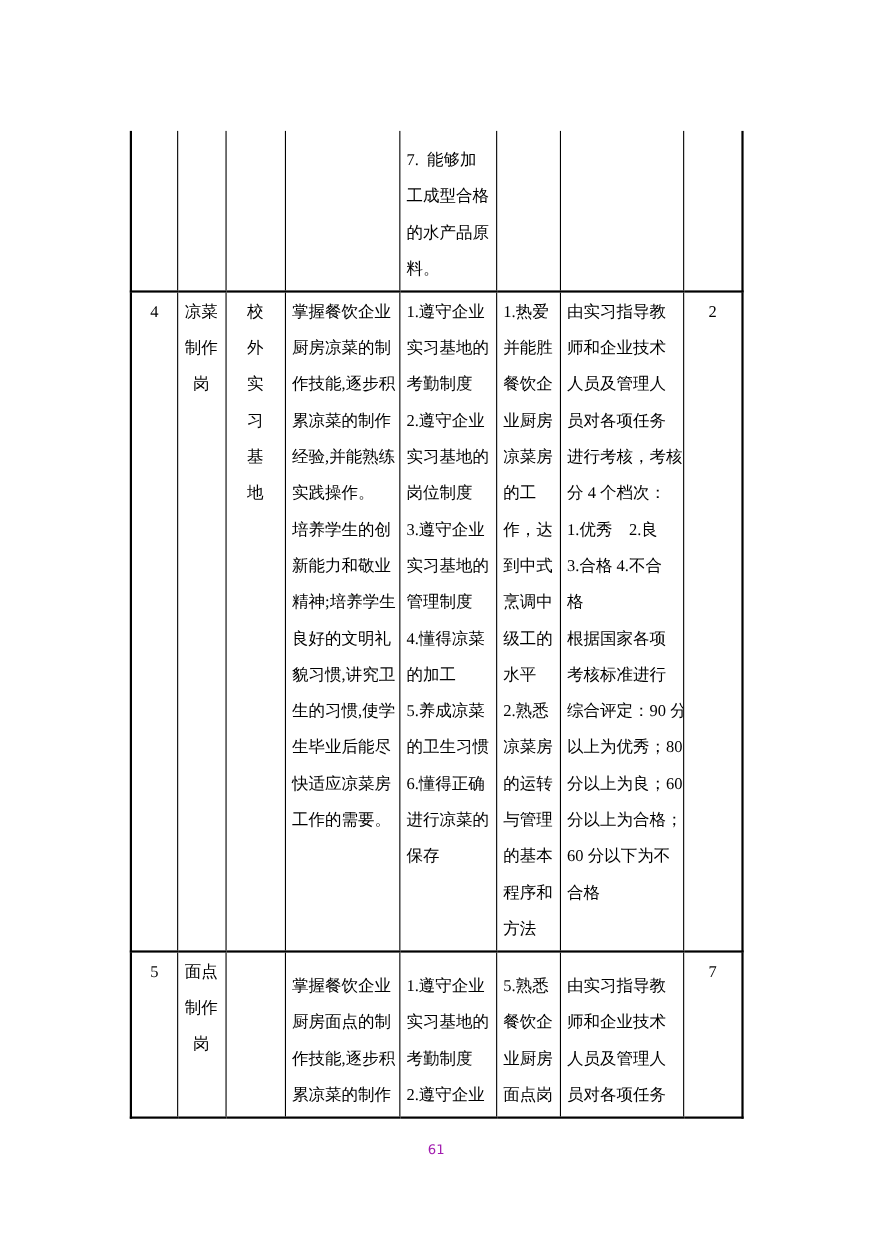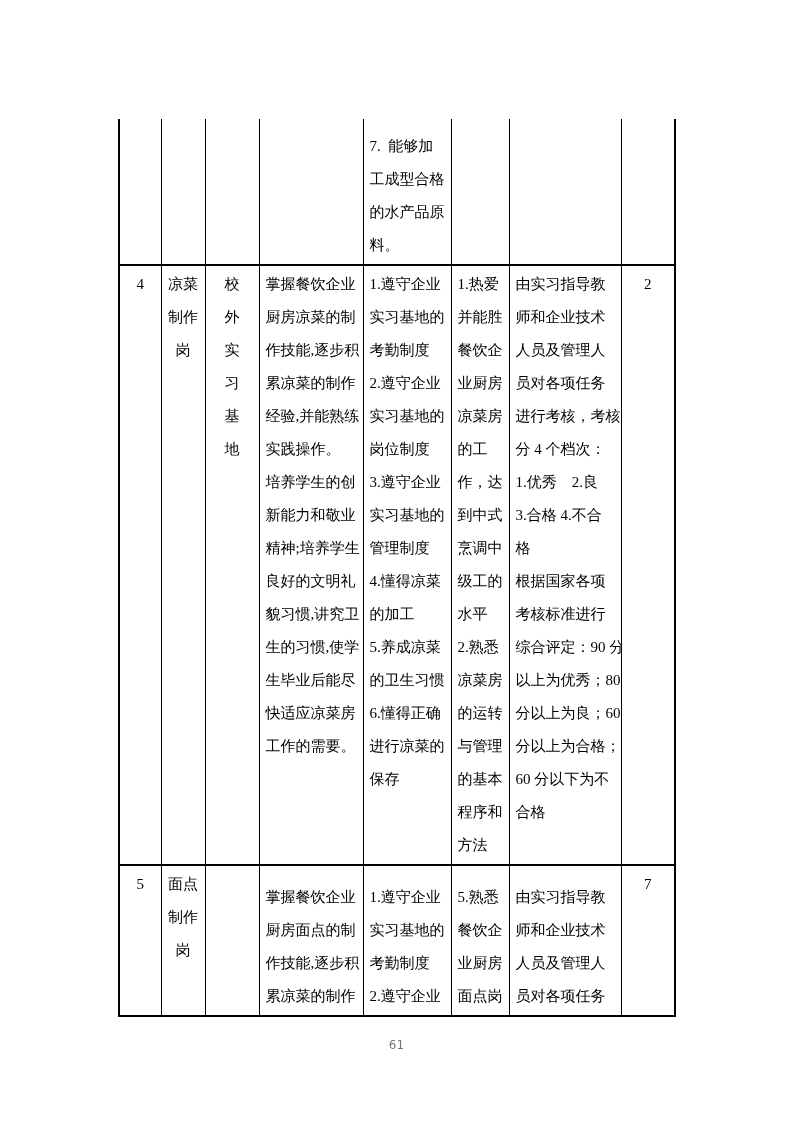--- a/index.html
+++ b/index.html
@@ -28,21 +28,21 @@
   tr.r2 { height:141px; }
   tr.r0 td { border-top:none; }
   td.mid { vertical-align:middle; text-align:center; padding:0; }
   td.c6 { padding-left:4px; padding-right:4px; }
   tr.r0 td.cont { vertical-align:top; padding-top:11px;margin-left:28px; }
   tr.r2 td.txt { padding-top:15px; }
   .pageno {
     position:absolute; top:1038px; left:0; width:100%;
     text-align:center;
     font-family:"DejaVu Sans","Liberation Sans",sans-serif;
-    font-size:12px; color:#737373;
+    font-size:12px; color:#a21caf;
   }
 </style>
 </head>
 <body>
 
 <div class="page">
 
   <table class="doc">
     <colgroup>
       <col style="width:42px">

